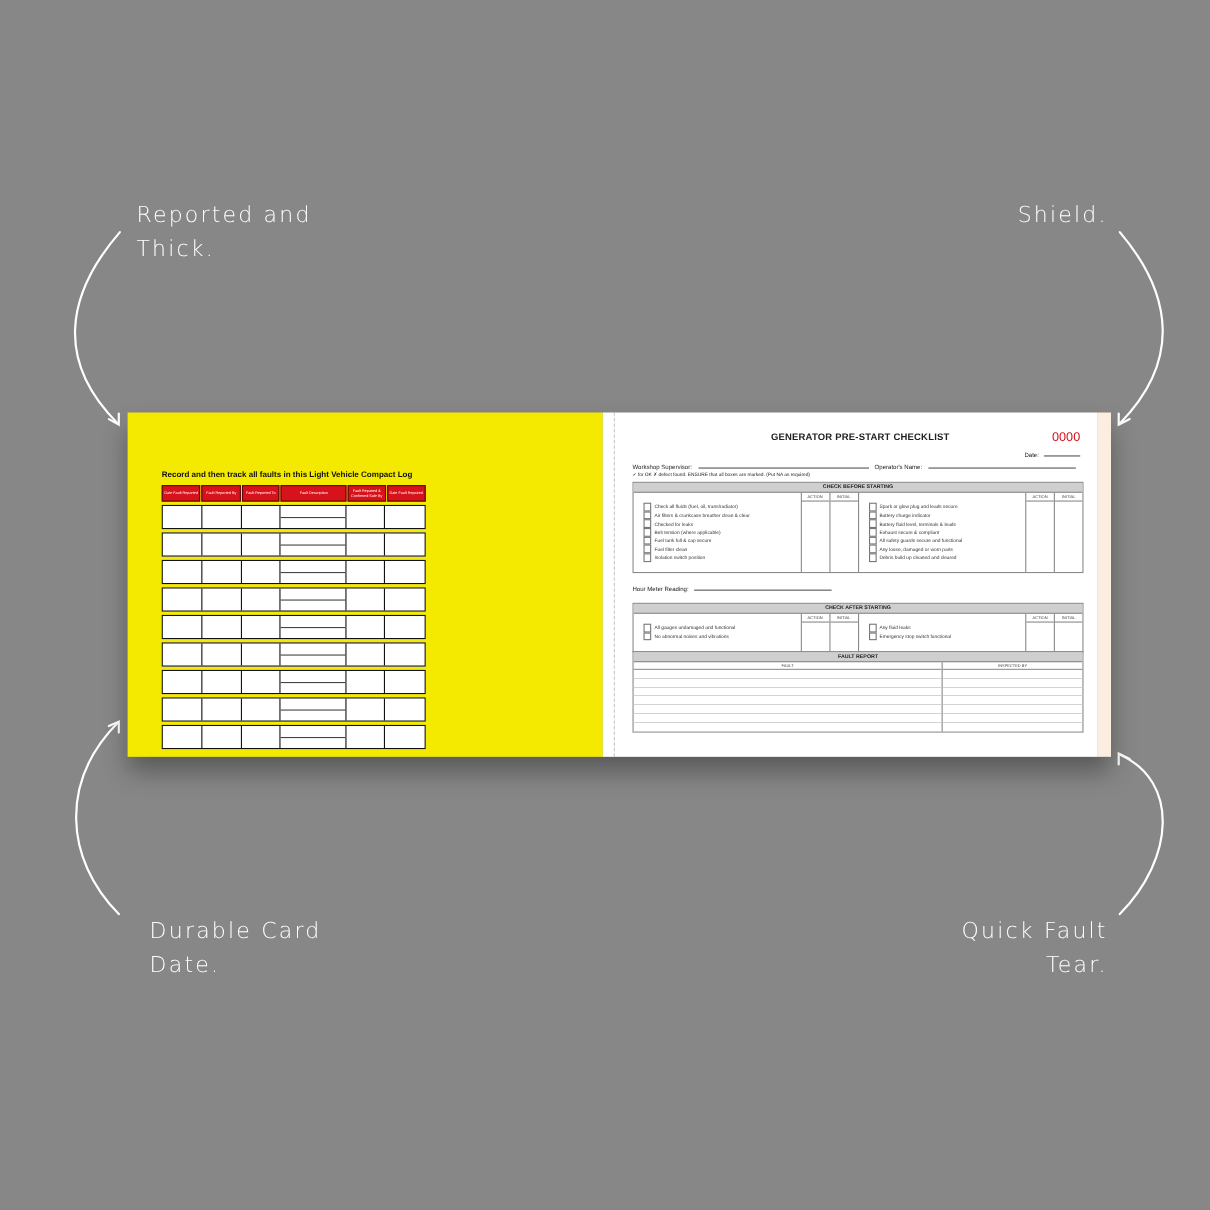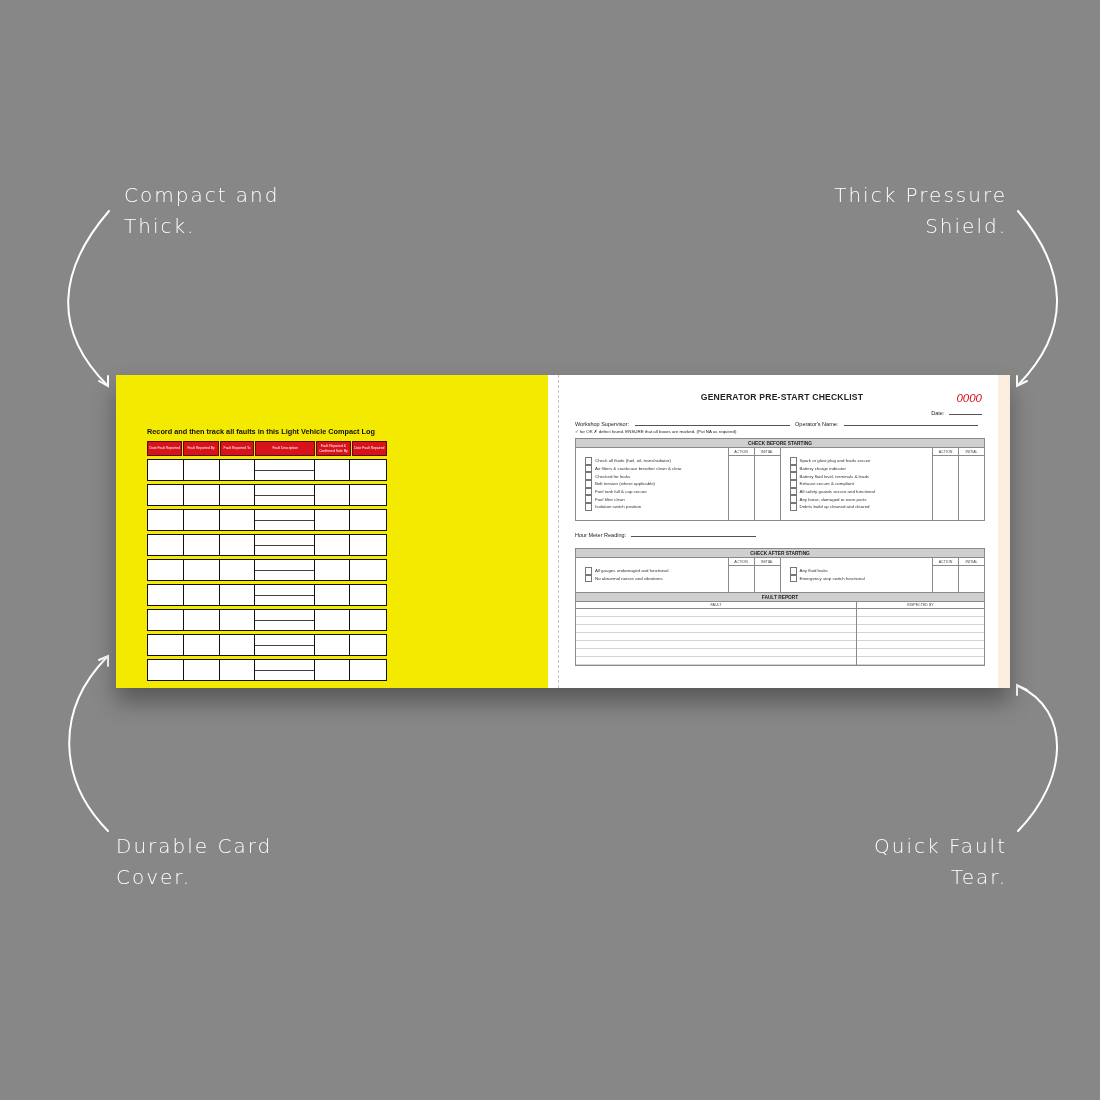--- a/index.html
+++ b/index.html
@@ -22,21 +22,21 @@
   .log-row .c { border-right: 1.2px solid #111; height: 100%; }
   .log-row .c:last-child { border-right: none; }
   .log-row .desc { position: relative; }
   .log-row .desc::after { content: ""; position: absolute; left: 0; right: 0; top: 50%; border-top: 1px solid #444; }
 
   .gap-strip { position: absolute; left: 432px; top: 0; width: 11px; height: 313px; background: #fff; border-right: 1px dashed #c4c4c4; }
   .page { position: absolute; left: 443px; top: 0; width: 439px; height: 313px; background: #fff; color: #222; }
   .edge { position: absolute; left: 882px; top: 0; width: 12px; height: 313px; background: #fbeee0; }
 
   .ck-title { position: absolute; left: 0; width: 446px; top: 17px; text-align: center; font-weight: bold; font-size: 8.6px; letter-spacing: 0.2px; }
-  .ck-number { position: absolute; right: 16px; top: 17px; color: #d4121a; font-size: 11.5px; font-style: italic; }
+  .ck-number { position: absolute; right: 16px; top: 17px; color: #d4121a; font-size: 11.5px; }
   .ck-date { position: absolute; right: 16px; top: 34px; font-size: 5.5px; }
   .line { display: inline-block; border-bottom: 0.8px solid #555; height: 6px; vertical-align: baseline; }
   .ck-sup { position: absolute; left: 16px; top: 45px; font-size: 5.5px; white-space: nowrap; }
   .ck-note { position: absolute; left: 16px; top: 54px; font-size: 4.4px; white-space: nowrap; }
 
   .box { position: absolute; left: 16px; width: 410px; border: 0.8px solid #8a8a8a; }
   .box-head { background: #cfcfcf; font-size: 4.8px; font-weight: bold; text-align: center; height: 9px; line-height: 9px; border-bottom: 0.8px solid #8a8a8a; }
   .split { display: flex; height: calc(100% - 9px); }
   .half { flex: 1; display: flex; }
   .half + .half { border-left: 0.8px solid #8a8a8a; }
@@ -50,30 +50,29 @@
   .fault-cols { display: flex; height: calc(100% - 9px); }
   .fault-col { position: relative; }
   .fault-col + .fault-col { border-left: 0.8px solid #8a8a8a; }
   .fault-col .fh { font-size: 3.6px; text-align: center; height: 7px; line-height: 7px; border-bottom: 0.8px solid #8a8a8a; color: #444; }
   .fault-lines { height: calc(100% - 7px); background: repeating-linear-gradient(to bottom, transparent 0, transparent 7.2px, #d3d3d3 7.2px, #d3d3d3 8px); }
 </style>
 </head>
 <body>
 
 <div class="callout" style="left:124px;top:180px;">
-  <div>Compact and</div>
+  <div>Reported and</div>
   <div>Thick.</div>
 </div>
 <div class="callout right" style="right:93px;top:180px;">
-  <div>Thick Pressure</div>
   <div>Shield.</div>
 </div>
-<div class="callout" style="left:116px;top:831px;">
+<div class="callout" style="left:136px;top:831px;">
   <div>Durable Card</div>
-  <div>Cover.</div>
+  <div>Date.</div>
 </div>
 <div class="callout right" style="right:93px;top:831px;">
   <div>Quick Fault</div>
   <div>Tear.</div>
 </div>
 
 <svg class="arrows" viewBox="0 0 1100 1100">
   <g fill="none" stroke="#fff" stroke-width="2" stroke-linecap="round">
     <path d="M109 211 C 58 270, 52 330, 107 385"></path>
     <path d="M99 381 L108 386 L108 376"></path>

